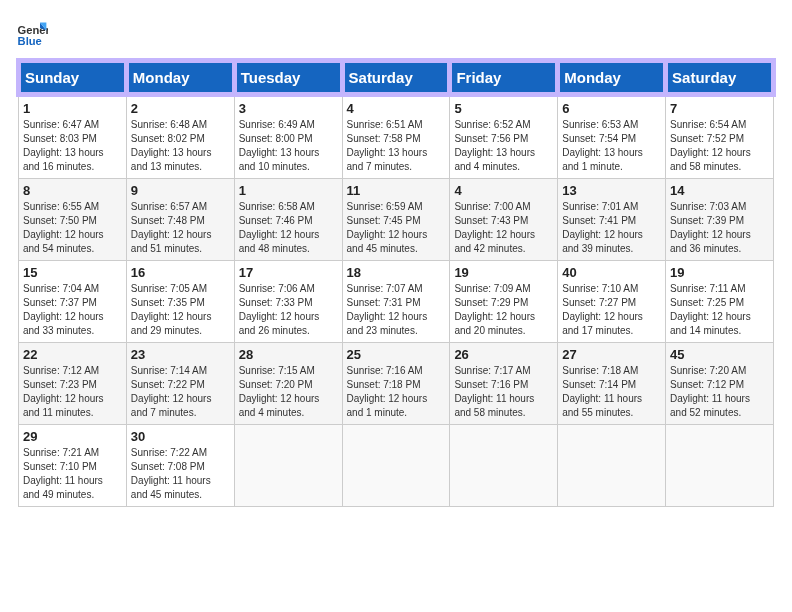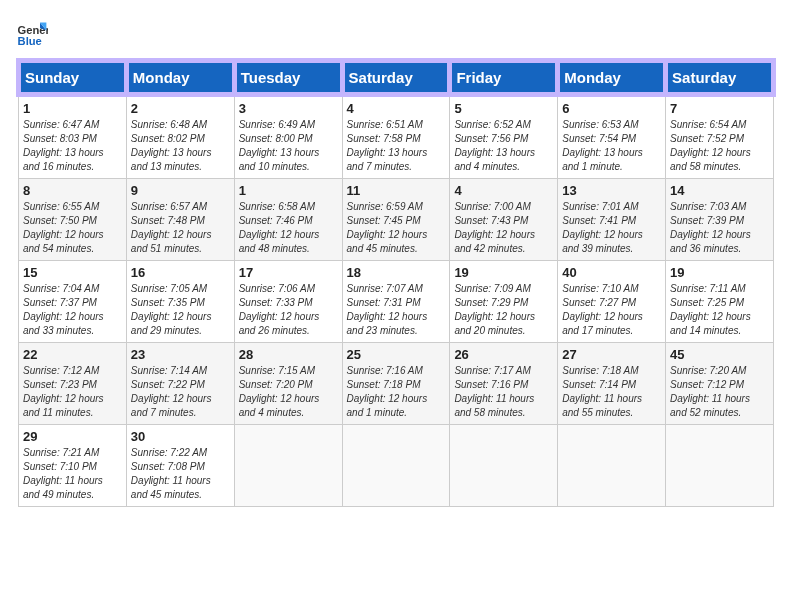--- a/index.html
+++ b/index.html
@@ -62,21 +62,20 @@
       font-size: 13px;
       font-weight: bold;
       color: #222;
       display: block;
       margin-bottom: 2px;
     }
     .day-detail {
       font-size: 10px;
       color: #333;
       line-height: 1.4;
-      font-style: italic;
     }
     .empty-cell { background: #f9f9f9 !important; }
   </style>
 </head>
 <body>
 
 <div class="header">
   <div class="logo">
     <svg class="logo-icon" viewBox="0 0 40 40">
       <text x="2" y="22" font-size="14" font-weight="bold" fill="#333" font-family="Arial">General</text>

